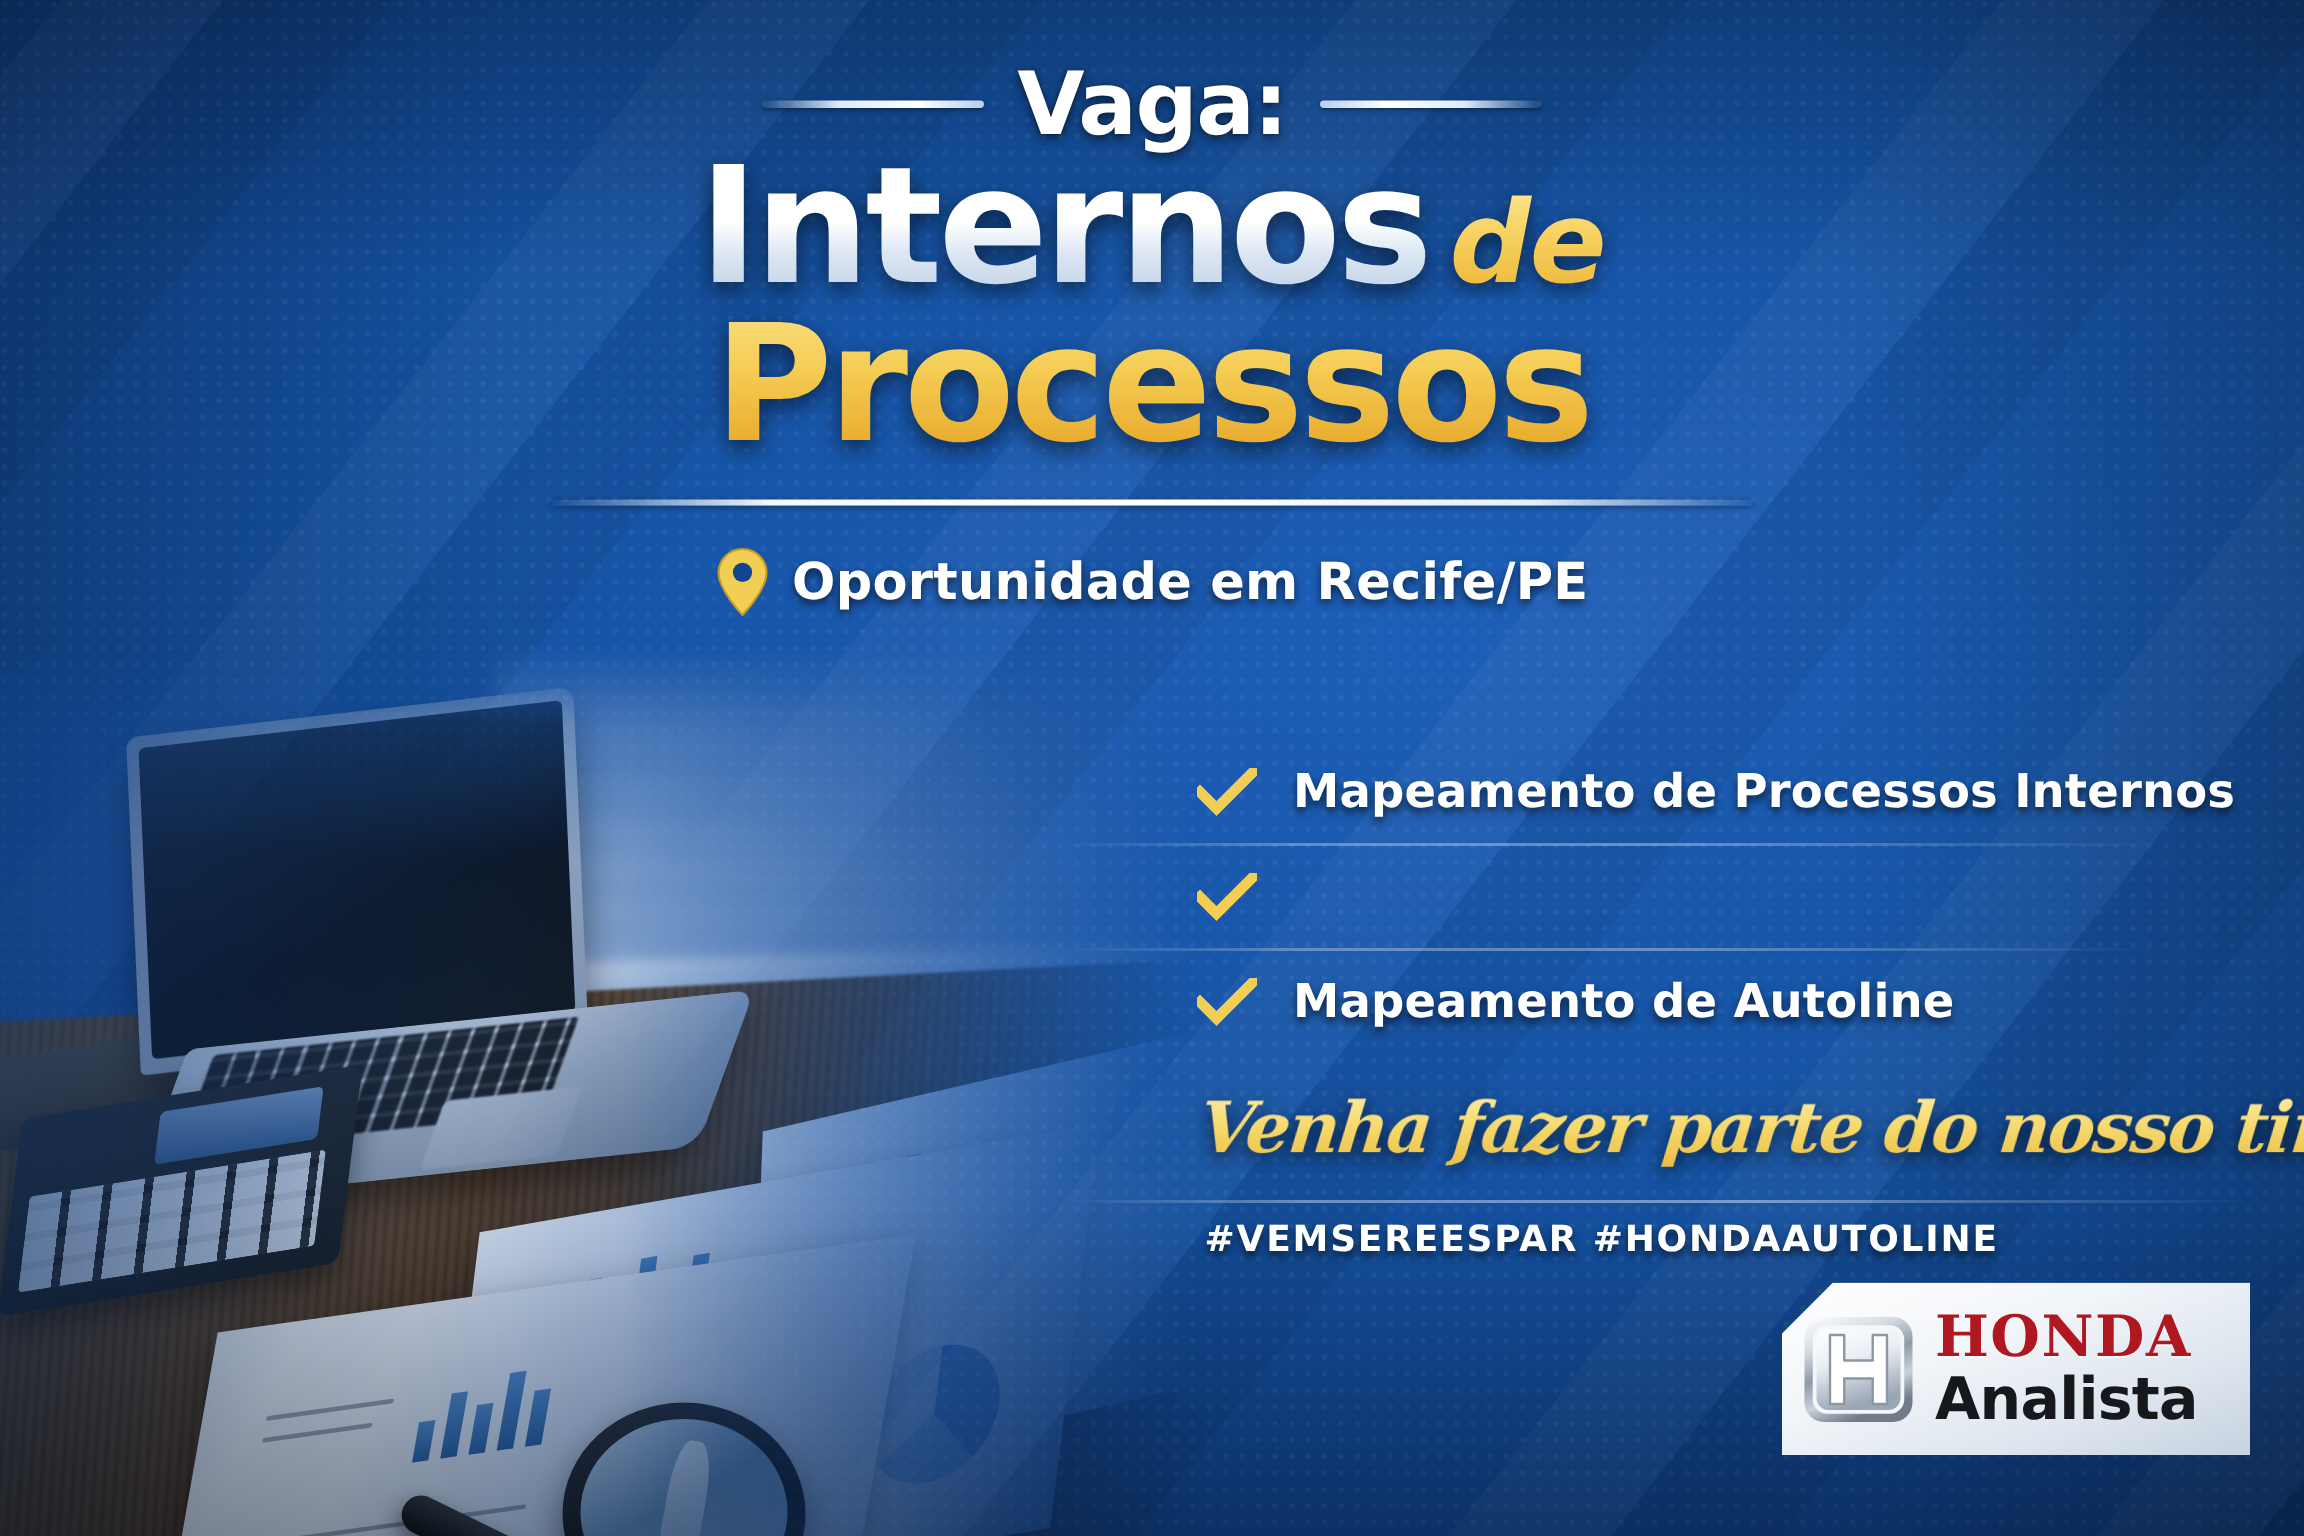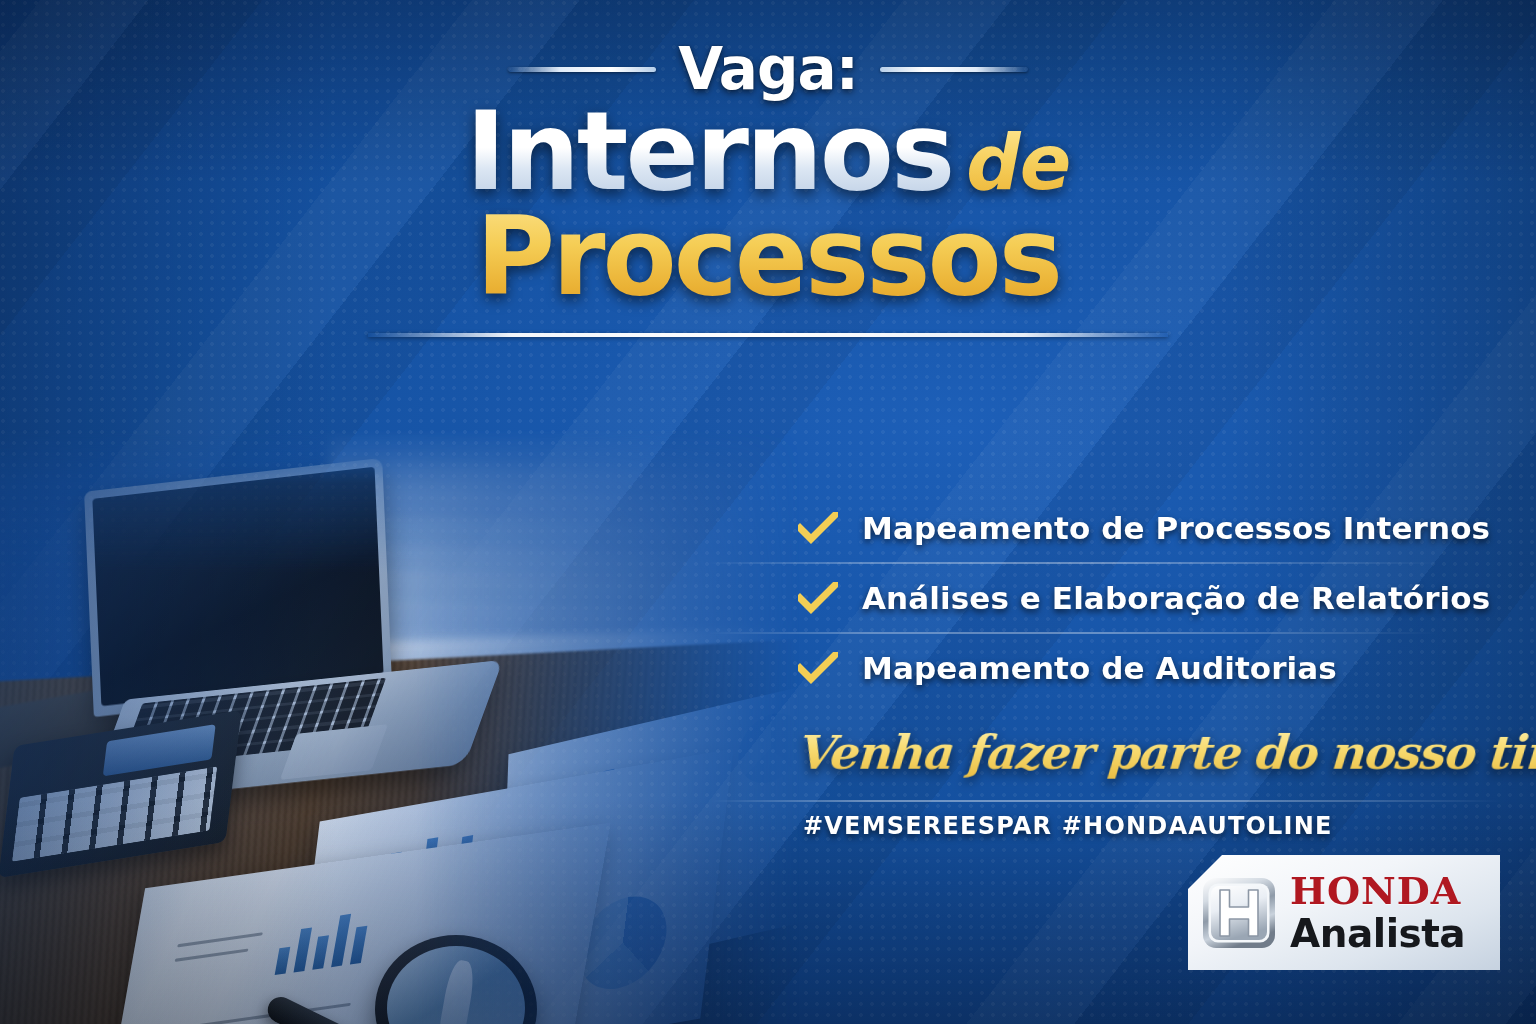--- a/index.html
+++ b/index.html
@@ -385,46 +385,52 @@
       <span class="rule right"></span>
     </div>
 
     <div class="title-main">
       <span class="t-analista">Internos</span><span class="t-de">de</span>
       <span class="t-auditoria">Processos</span>
     </div>
 
     <div class="divider-main"></div>
 
+    <div class="location">
+      <svg class="pin" viewBox="0 0 34 46">
+        <path d="M17 1 C8.2 1 1 8.1 1 16.9 C1 28.4 17 45 17 45 C17 45 33 28.4 33 16.9 C33 8.1 25.8 1 17 1 Z" fill="#f3ce55" stroke="#c79a25" stroke-width="1.4"></path>
+        <circle cx="17" cy="16.6" r="6.4" fill="#12448f"></circle>
+      </svg>
+      <span class="loc-text">Oportunidade em Recife/PE</span>
+    </div>
 
     <div class="bullets">
 
       <div class="bullet">
         <svg class="check" viewBox="0 0 40 32">
           <path d="M2 16 L13 27 L38 2" fill="none" stroke="#f3ce55" stroke-width="7" stroke-linecap="square" stroke-linejoin="miter"></path>
         </svg>
         <span class="bullet-text">Mapeamento de Processos Internos</span>
       </div>
 
       <div class="bullet-sep"></div>
 
       <div class="bullet">
         <svg class="check" viewBox="0 0 40 32">
           <path d="M2 16 L13 27 L38 2" fill="none" stroke="#f3ce55" stroke-width="7" stroke-linecap="square" stroke-linejoin="miter"></path>
         </svg>
-        <span class="bullet-text">Análises e Elaboração de Relatórios</span>
       </div>
 
       <div class="bullet-sep"></div>
 
       <div class="bullet">
         <svg class="check" viewBox="0 0 40 32">
           <path d="M2 16 L13 27 L38 2" fill="none" stroke="#f3ce55" stroke-width="7" stroke-linecap="square" stroke-linejoin="miter"></path>
         </svg>
-        <span class="bullet-text">Mapeamento de Auditorias</span>
+        <span class="bullet-text">Mapeamento de Autoline</span>
       </div>
 
     </div>
 
     <div class="cta">Venha fazer parte do nosso time!</div>
     <div class="divider-cta"></div>
     <div class="hashtags">#VEMSEREESPAR #HONDAAUTOLINE</div>
 
     <div class="logo-plate">
       <svg class="honda-mark" viewBox="0 0 78 74">

